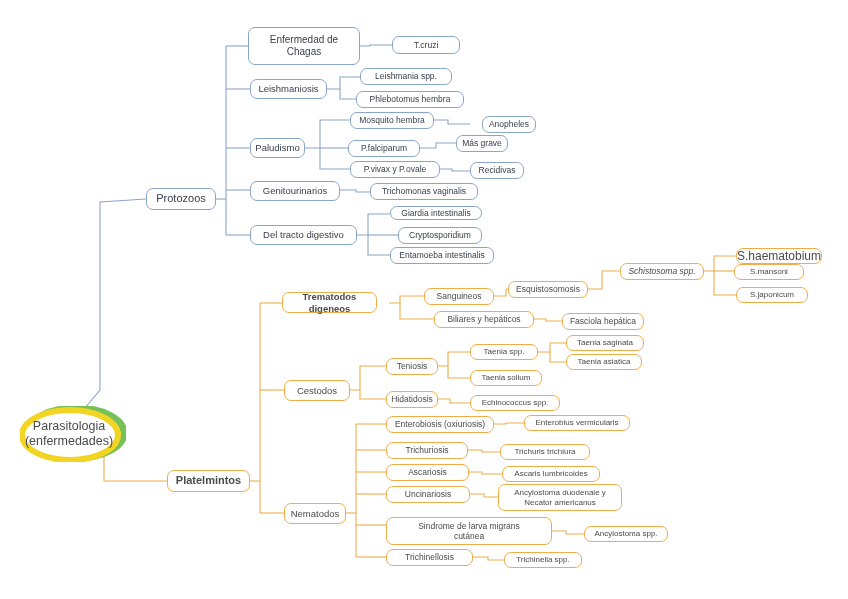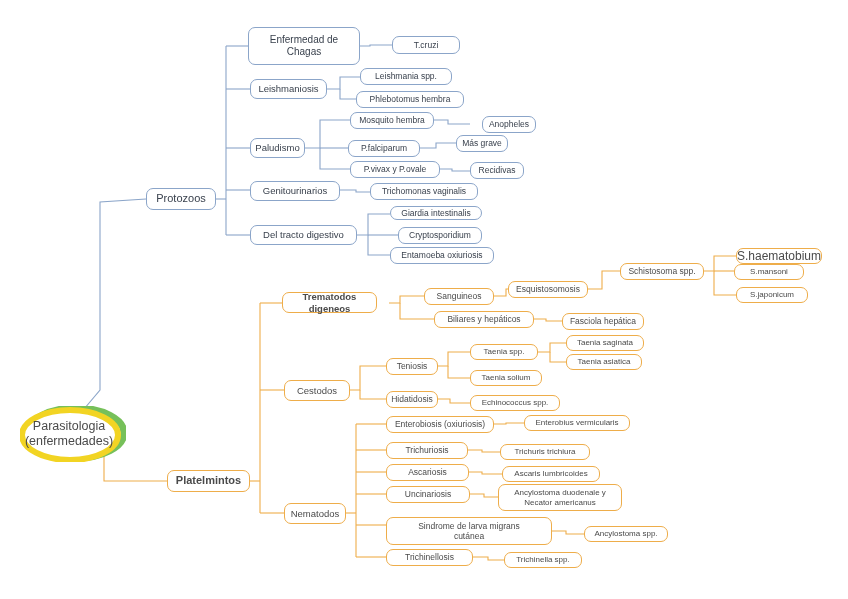--- a/index.html
+++ b/index.html
@@ -138,28 +138,28 @@
   <div class="node blue pill" style="left:456px;top:135px;width:52px;height:17px;font-size:8.5px;">Más grave</div>
   <div class="node blue pill" style="left:350px;top:161px;width:90px;height:17px;font-size:8.5px;">P.vivax y P.ovale</div>
   <div class="node blue pill" style="left:470px;top:162px;width:54px;height:17px;font-size:8.5px;">Recidivas</div>
 
   <div class="node blue pill" style="left:250px;top:181px;width:90px;height:20px;font-size:9.5px;">Genitourinarios</div>
   <div class="node blue pill" style="left:370px;top:183px;width:108px;height:17px;font-size:8.5px;">Trichomonas vaginalis</div>
 
   <div class="node blue pill" style="left:250px;top:225px;width:107px;height:20px;font-size:9.5px;">Del tracto digestivo</div>
   <div class="node blue pill" style="left:390px;top:206px;width:92px;height:14px;font-size:8.5px;">Giardia intestinalis</div>
   <div class="node blue pill" style="left:398px;top:227px;width:84px;height:17px;font-size:8.5px;">Cryptosporidium</div>
-  <div class="node blue pill" style="left:390px;top:247px;width:104px;height:17px;font-size:8.5px;">Entamoeba oxiuriosis</div>
+  <div class="node blue pill" style="left:390px;top:247px;width:104px;height:17px;font-size:8.5px;">Entamoeba intestinalis</div>
 
   <div class="node orange pill" style="left:167px;top:470px;width:83px;height:22px;font-size:11px;font-weight:bold;">Platelmintos</div>
 
   <div class="node orange pill" style="left:282px;top:292px;width:95px;height:21px;font-size:9.5px;font-weight:bold;">Trematodos digeneos</div>
   <div class="node orange pill" style="left:424px;top:288px;width:70px;height:17px;font-size:8.5px;">Sanguineos</div>
   <div class="node orange pill" style="left:508px;top:281px;width:80px;height:17px;font-size:8.5px;">Esquistosomosis</div>
-  <div class="node orange pill" style="left:620px;top:263px;width:84px;height:17px;font-size:8.5px;">Schistosoma spp.</div>
+  <div class="node orange pill" style="left:620px;top:263px;width:84px;height:17px;font-size:8.5px;font-style:italic;">Schistosoma spp.</div>
   <div class="node orange pill" style="left:736px;top:248px;width:86px;height:16px;font-size:12px;">S.haematobium</div>
   <div class="node orange pill" style="left:734px;top:264px;width:70px;height:16px;font-size:8px;">S.mansoni</div>
   <div class="node orange pill" style="left:736px;top:287px;width:72px;height:16px;font-size:8px;">S.japonicum</div>
   <div class="node orange pill" style="left:434px;top:311px;width:100px;height:17px;font-size:8.5px;">Biliares y hepáticos</div>
   <div class="node orange pill" style="left:562px;top:313px;width:82px;height:17px;font-size:8.5px;">Fasciola hepática</div>
 
   <div class="node orange pill" style="left:284px;top:380px;width:66px;height:21px;font-size:9.5px;">Cestodos</div>
   <div class="node orange pill" style="left:386px;top:358px;width:52px;height:17px;font-size:8.5px;">Teniosis</div>
   <div class="node orange pill" style="left:470px;top:344px;width:68px;height:16px;font-size:8px;">Taenia spp.</div>
   <div class="node orange pill" style="left:566px;top:335px;width:78px;height:16px;font-size:8px;">Taenia saginata</div>

